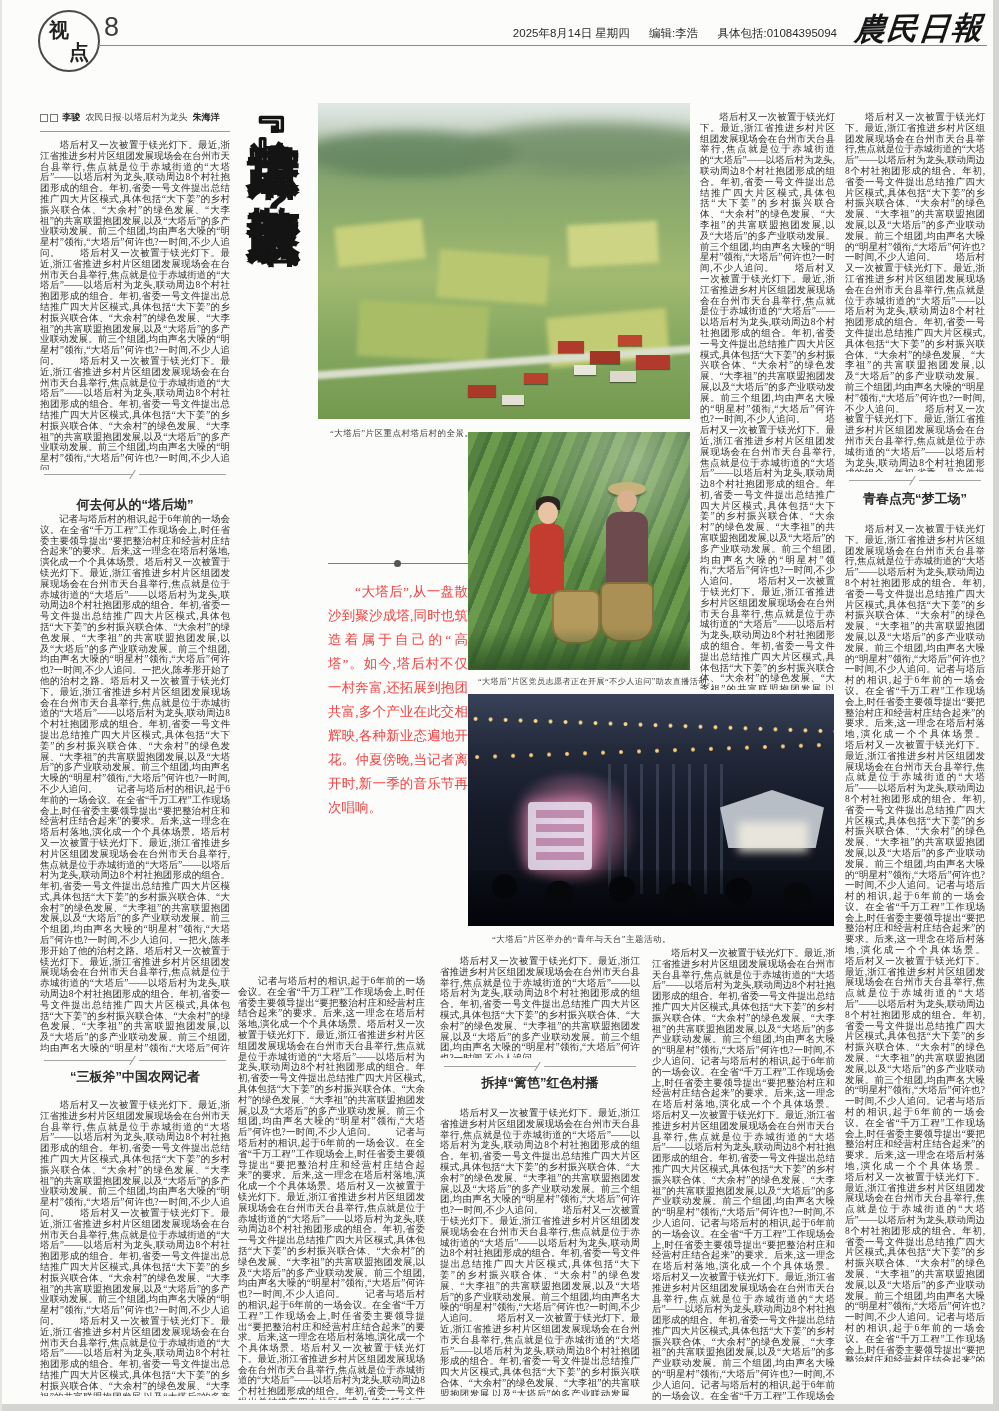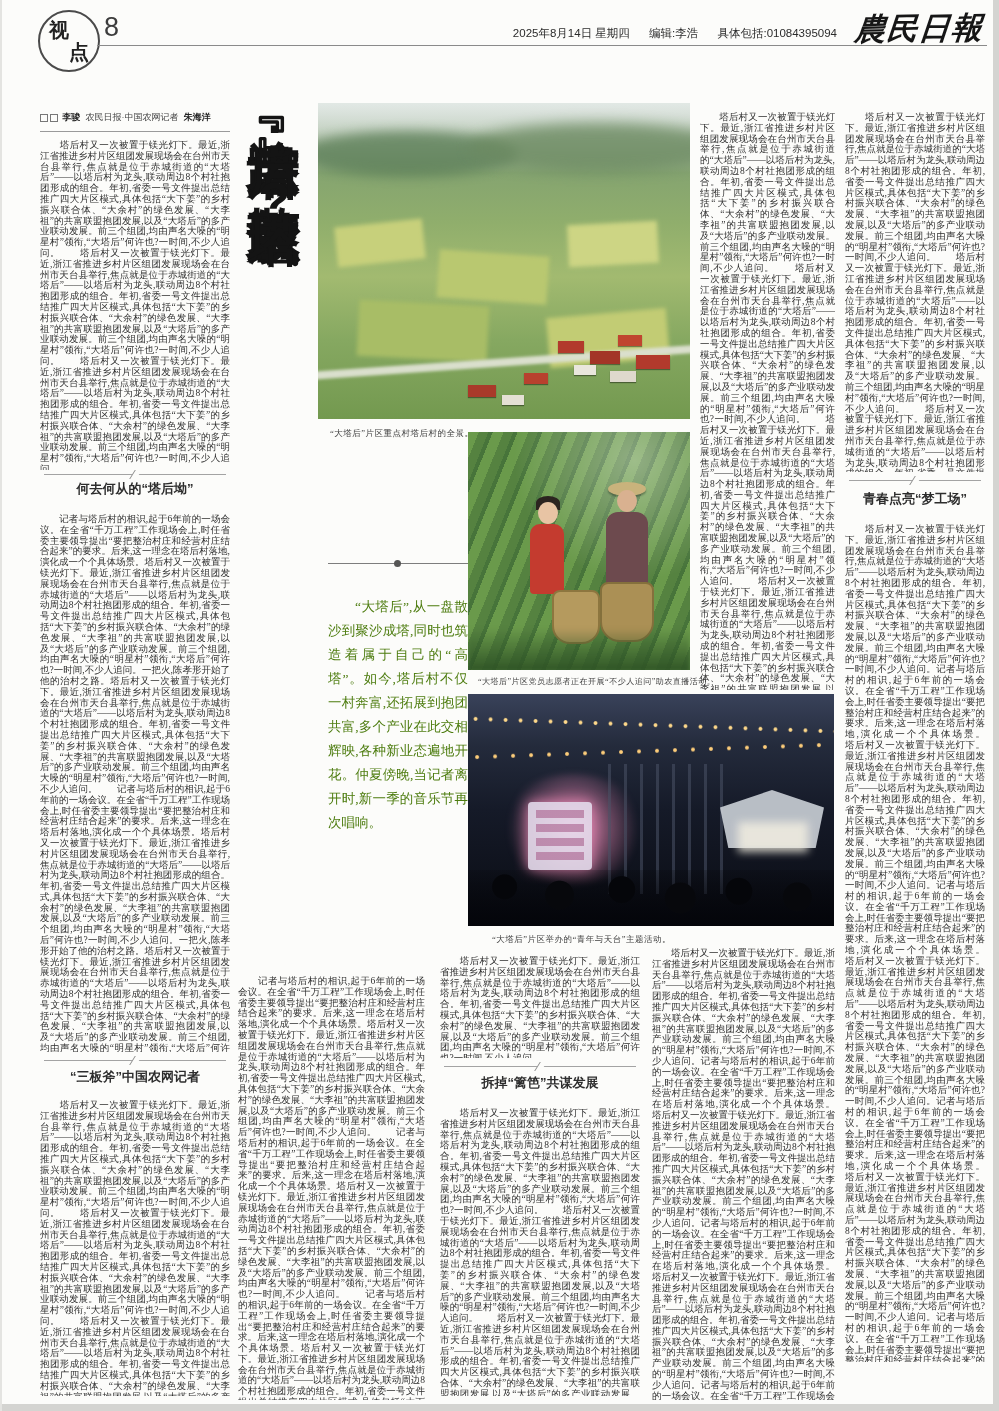--- a/index.html
+++ b/index.html
@@ -32,21 +32,21 @@
   .sec-head{position:absolute;left:0;right:0;text-align:center;font-size:13px;font-weight:bold;color:#2d2d2d;font-family:"Liberation Sans",sans-serif;white-space:nowrap;}
   .credit{position:absolute;left:0;right:0;text-align:center;font-size:9px;font-weight:bold;color:#222;white-space:nowrap;}
 
   
   .headline{position:absolute;left:228px;top:98px;width:92px;height:872px;writing-mode:vertical-rl;text-orientation:upright;font-size:53px;line-height:92px;font-weight:900;color:#141414;font-family:"Liberation Sans","DejaVu Sans",sans-serif;letter-spacing:1px;}
 
   
   .pullquote{position:absolute;left:328px;top:556px;width:140px;height:262px;}
   .pq-rule{position:absolute;left:0;right:0;top:7px;height:1px;background:#7d7d7d;}
   .pq-dot{position:absolute;left:50%;top:4px;width:7px;height:7px;margin-left:-4px;border-radius:50%;background:#555;}
-  .pq-text{position:absolute;left:0;right:0;top:24px;font-size:13.5px;line-height:24px;color:#4d7c0f;text-align:justify;text-indent:2em;font-family:"Liberation Serif",serif;margin-top:15px;}
+  .pq-text{position:absolute;left:0;right:0;top:24px;font-size:13.5px;line-height:24px;color:#ef4444;text-align:justify;text-indent:2em;font-family:"Liberation Serif",serif;}
 
   
   .photo{position:absolute;overflow:hidden;}
   .caption{position:absolute;font-size:8.5px;color:#3e3e3e;letter-spacing:.5px;white-space:nowrap;font-family:"Liberation Serif",serif;}
   .ly{position:absolute;}
 
   .photo1{background:linear-gradient(180deg,#bcc9bf 0%,#9db394 10%,#85a470 22%,#90ae6c 38%,#a2ba70 55%,#86a861 75%,#73994f 100%);}
   .p1-haze{left:0;top:0;width:100%;height:70px;background:linear-gradient(180deg,rgba(235,240,238,.8),rgba(235,240,238,0));}
   .p1-ridge1{left:-20px;top:28px;width:220px;height:46px;border-radius:50%;background:#5d7f59;filter:blur(6px);opacity:.8;}
   .p1-ridge2{left:150px;top:20px;width:260px;height:50px;border-radius:50%;background:#6c8a62;filter:blur(7px);opacity:.8;}
@@ -99,26 +99,26 @@
     <span>具体包括:01084395094</span>
   </div>
   <div class="masthead">農民日報</div>
 
   <div class="headline">追踪『大塔后』:散沙何以聚成塔?</div>
 
   <div class="bodycol" style="left:40px;top:112px;width:190px;height:1290px;">
     <div class="byline">
       <span class="sq"></span><span class="sq"></span>
       <span class="nm">李骏</span>
-      <span class="aff">农民日报·中国农网记者</span>
+      <span class="aff">农民日报·以塔后村为龙头</span>
       <span class="nm">朱海洋</span>
     </div>
     <div class="fill" style="top:28px;height:330px;">　　塔后村又一次被置于镁光灯下。最近,浙江省推进乡村片区组团发展现场会在台州市天台县举行,焦点就是位于赤城街道的“大塔后”——以塔后村为龙头,联动周边8个村社抱团形成的组合。年初,省委一号文件提出总结推广四大片区模式,具体包括“大下姜”的乡村振兴联合体、“大余村”的绿色发展、“大李祖”的共富联盟抱团发展,以及“大塔后”的多产业联动发展。前三个组团,均由声名大噪的“明星村”领衔,“大塔后”何许也?一时间,不少人追问。　　塔后村又一次被置于镁光灯下。最近,浙江省推进乡村片区组团发展现场会在台州市天台县举行,焦点就是位于赤城街道的“大塔后”——以塔后村为龙头,联动周边8个村社抱团形成的组合。年初,省委一号文件提出总结推广四大片区模式,具体包括“大下姜”的乡村振兴联合体、“大余村”的绿色发展、“大李祖”的共富联盟抱团发展,以及“大塔后”的多产业联动发展。前三个组团,均由声名大噪的“明星村”领衔,“大塔后”何许也?一时间,不少人追问。　　塔后村又一次被置于镁光灯下。最近,浙江省推进乡村片区组团发展现场会在台州市天台县举行,焦点就是位于赤城街道的“大塔后”——以塔后村为龙头,联动周边8个村社抱团形成的组合。年初,省委一号文件提出总结推广四大片区模式,具体包括“大下姜”的乡村振兴联合体、“大余村”的绿色发展、“大李祖”的共富联盟抱团发展,以及“大塔后”的多产业联动发展。前三个组团,均由声名大噪的“明星村”领衔,“大塔后”何许也?一时间,不少人追问。</div>
     <div class="divider" style="top:362px;"></div>
-    <div class="sec-head" style="top:372px;">何去何从的“塔后坳”</div>
+    <div class="sec-head" style="top:388px;">何去何从的“塔后坳”</div>
     <div class="fill" style="top:402px;height:538px;">　　记者与塔后村的相识,起于6年前的一场会议。在全省“千万工程”工作现场会上,时任省委主要领导提出“要把整治村庄和经营村庄结合起来”的要求。后来,这一理念在塔后村落地,演化成一个个具体场景。塔后村又一次被置于镁光灯下。最近,浙江省推进乡村片区组团发展现场会在台州市天台县举行,焦点就是位于赤城街道的“大塔后”——以塔后村为龙头,联动周边8个村社抱团形成的组合。年初,省委一号文件提出总结推广四大片区模式,具体包括“大下姜”的乡村振兴联合体、“大余村”的绿色发展、“大李祖”的共富联盟抱团发展,以及“大塔后”的多产业联动发展。前三个组团,均由声名大噪的“明星村”领衔,“大塔后”何许也?一时间,不少人追问。一把火,陈孝形开始了他的治村之路。塔后村又一次被置于镁光灯下。最近,浙江省推进乡村片区组团发展现场会在台州市天台县举行,焦点就是位于赤城街道的“大塔后”——以塔后村为龙头,联动周边8个村社抱团形成的组合。年初,省委一号文件提出总结推广四大片区模式,具体包括“大下姜”的乡村振兴联合体、“大余村”的绿色发展、“大李祖”的共富联盟抱团发展,以及“大塔后”的多产业联动发展。前三个组团,均由声名大噪的“明星村”领衔,“大塔后”何许也?一时间,不少人追问。　　记者与塔后村的相识,起于6年前的一场会议。在全省“千万工程”工作现场会上,时任省委主要领导提出“要把整治村庄和经营村庄结合起来”的要求。后来,这一理念在塔后村落地,演化成一个个具体场景。塔后村又一次被置于镁光灯下。最近,浙江省推进乡村片区组团发展现场会在台州市天台县举行,焦点就是位于赤城街道的“大塔后”——以塔后村为龙头,联动周边8个村社抱团形成的组合。年初,省委一号文件提出总结推广四大片区模式,具体包括“大下姜”的乡村振兴联合体、“大余村”的绿色发展、“大李祖”的共富联盟抱团发展,以及“大塔后”的多产业联动发展。前三个组团,均由声名大噪的“明星村”领衔,“大塔后”何许也?一时间,不少人追问。一把火,陈孝形开始了他的治村之路。塔后村又一次被置于镁光灯下。最近,浙江省推进乡村片区组团发展现场会在台州市天台县举行,焦点就是位于赤城街道的“大塔后”——以塔后村为龙头,联动周边8个村社抱团形成的组合。年初,省委一号文件提出总结推广四大片区模式,具体包括“大下姜”的乡村振兴联合体、“大余村”的绿色发展、“大李祖”的共富联盟抱团发展,以及“大塔后”的多产业联动发展。前三个组团,均由声名大噪的“明星村”领衔,“大塔后”何许也?一时间,不少人追问。</div>
     <div class="divider" style="top:948px;"></div>
     <div class="sec-head" style="top:960px;">“三板斧”中国农网记者</div>
     <div class="fill" style="top:988px;height:296px;">　　塔后村又一次被置于镁光灯下。最近,浙江省推进乡村片区组团发展现场会在台州市天台县举行,焦点就是位于赤城街道的“大塔后”——以塔后村为龙头,联动周边8个村社抱团形成的组合。年初,省委一号文件提出总结推广四大片区模式,具体包括“大下姜”的乡村振兴联合体、“大余村”的绿色发展、“大李祖”的共富联盟抱团发展,以及“大塔后”的多产业联动发展。前三个组团,均由声名大噪的“明星村”领衔,“大塔后”何许也?一时间,不少人追问。　　塔后村又一次被置于镁光灯下。最近,浙江省推进乡村片区组团发展现场会在台州市天台县举行,焦点就是位于赤城街道的“大塔后”——以塔后村为龙头,联动周边8个村社抱团形成的组合。年初,省委一号文件提出总结推广四大片区模式,具体包括“大下姜”的乡村振兴联合体、“大余村”的绿色发展、“大李祖”的共富联盟抱团发展,以及“大塔后”的多产业联动发展。前三个组团,均由声名大噪的“明星村”领衔,“大塔后”何许也?一时间,不少人追问。　　塔后村又一次被置于镁光灯下。最近,浙江省推进乡村片区组团发展现场会在台州市天台县举行,焦点就是位于赤城街道的“大塔后”——以塔后村为龙头,联动周边8个村社抱团形成的组合。年初,省委一号文件提出总结推广四大片区模式,具体包括“大下姜”的乡村振兴联合体、“大余村”的绿色发展、“大李祖”的共富联盟抱团发展,以及“大塔后”的多产业联动发展。前三个组团,均由声名大噪的“明星村”领衔,“大塔后”何许也?一时间,不少人追问。</div>
   </div>
 
   <div class="photo photo1" style="left:318px;top:103px;width:372px;height:316px;">
     <div class="ly p1-haze"></div>
     <div class="ly p1-ridge1"></div>
     <div class="ly p1-ridge2"></div>
@@ -172,21 +172,21 @@
   </div>
   <div class="caption" style="left:492px;top:934px;">“大塔后”片区举办的“青年与天台”主题活动。</div>
 
   <div class="bodycol" style="left:238px;top:976px;width:187px;height:424px;">
     <div class="fill" style="top:0;height:424px;">　　记者与塔后村的相识,起于6年前的一场会议。在全省“千万工程”工作现场会上,时任省委主要领导提出“要把整治村庄和经营村庄结合起来”的要求。后来,这一理念在塔后村落地,演化成一个个具体场景。塔后村又一次被置于镁光灯下。最近,浙江省推进乡村片区组团发展现场会在台州市天台县举行,焦点就是位于赤城街道的“大塔后”——以塔后村为龙头,联动周边8个村社抱团形成的组合。年初,省委一号文件提出总结推广四大片区模式,具体包括“大下姜”的乡村振兴联合体、“大余村”的绿色发展、“大李祖”的共富联盟抱团发展,以及“大塔后”的多产业联动发展。前三个组团,均由声名大噪的“明星村”领衔,“大塔后”何许也?一时间,不少人追问。　　记者与塔后村的相识,起于6年前的一场会议。在全省“千万工程”工作现场会上,时任省委主要领导提出“要把整治村庄和经营村庄结合起来”的要求。后来,这一理念在塔后村落地,演化成一个个具体场景。塔后村又一次被置于镁光灯下。最近,浙江省推进乡村片区组团发展现场会在台州市天台县举行,焦点就是位于赤城街道的“大塔后”——以塔后村为龙头,联动周边8个村社抱团形成的组合。年初,省委一号文件提出总结推广四大片区模式,具体包括“大下姜”的乡村振兴联合体、“大余村”的绿色发展、“大李祖”的共富联盟抱团发展,以及“大塔后”的多产业联动发展。前三个组团,均由声名大噪的“明星村”领衔,“大塔后”何许也?一时间,不少人追问。　　记者与塔后村的相识,起于6年前的一场会议。在全省“千万工程”工作现场会上,时任省委主要领导提出“要把整治村庄和经营村庄结合起来”的要求。后来,这一理念在塔后村落地,演化成一个个具体场景。塔后村又一次被置于镁光灯下。最近,浙江省推进乡村片区组团发展现场会在台州市天台县举行,焦点就是位于赤城街道的“大塔后”——以塔后村为龙头,联动周边8个村社抱团形成的组合。年初,省委一号文件提出总结推广四大片区模式,具体包括“大下姜”的乡村振兴联合体、“大余村”的绿色发展、“大李祖”的共富联盟抱团发展,以及“大塔后”的多产业联动发展。前三个组团,均由声名大噪的“明星村”领衔,“大塔后”何许也?一时间,不少人追问。</div>
   </div>
 
   <div class="bodycol" style="left:440px;top:956px;width:200px;height:446px;">
     <div class="fill" style="top:0;height:102px;">　　塔后村又一次被置于镁光灯下。最近,浙江省推进乡村片区组团发展现场会在台州市天台县举行,焦点就是位于赤城街道的“大塔后”——以塔后村为龙头,联动周边8个村社抱团形成的组合。年初,省委一号文件提出总结推广四大片区模式,具体包括“大下姜”的乡村振兴联合体、“大余村”的绿色发展、“大李祖”的共富联盟抱团发展,以及“大塔后”的多产业联动发展。前三个组团,均由声名大噪的“明星村”领衔,“大塔后”何许也?一时间,不少人追问。</div>
     <div class="divider" style="top:110px;"></div>
-    <div class="sec-head" style="top:122px;">拆掉“篱笆”共谋发展</div>
+    <div class="sec-head" style="top:122px;">拆掉“篱笆”红色村播</div>
     <div class="fill" style="top:152px;height:288px;">　　塔后村又一次被置于镁光灯下。最近,浙江省推进乡村片区组团发展现场会在台州市天台县举行,焦点就是位于赤城街道的“大塔后”——以塔后村为龙头,联动周边8个村社抱团形成的组合。年初,省委一号文件提出总结推广四大片区模式,具体包括“大下姜”的乡村振兴联合体、“大余村”的绿色发展、“大李祖”的共富联盟抱团发展,以及“大塔后”的多产业联动发展。前三个组团,均由声名大噪的“明星村”领衔,“大塔后”何许也?一时间,不少人追问。　　塔后村又一次被置于镁光灯下。最近,浙江省推进乡村片区组团发展现场会在台州市天台县举行,焦点就是位于赤城街道的“大塔后”——以塔后村为龙头,联动周边8个村社抱团形成的组合。年初,省委一号文件提出总结推广四大片区模式,具体包括“大下姜”的乡村振兴联合体、“大余村”的绿色发展、“大李祖”的共富联盟抱团发展,以及“大塔后”的多产业联动发展。前三个组团,均由声名大噪的“明星村”领衔,“大塔后”何许也?一时间,不少人追问。　　塔后村又一次被置于镁光灯下。最近,浙江省推进乡村片区组团发展现场会在台州市天台县举行,焦点就是位于赤城街道的“大塔后”——以塔后村为龙头,联动周边8个村社抱团形成的组合。年初,省委一号文件提出总结推广四大片区模式,具体包括“大下姜”的乡村振兴联合体、“大余村”的绿色发展、“大李祖”的共富联盟抱团发展,以及“大塔后”的多产业联动发展。前三个组团,均由声名大噪的“明星村”领衔,“大塔后”何许也?一时间,不少人追问。</div>
   </div>
 
   <div class="bodycol" style="left:700px;top:112px;width:135px;height:578px;">
     <div class="fill" style="top:0;height:578px;">　　塔后村又一次被置于镁光灯下。最近,浙江省推进乡村片区组团发展现场会在台州市天台县举行,焦点就是位于赤城街道的“大塔后”——以塔后村为龙头,联动周边8个村社抱团形成的组合。年初,省委一号文件提出总结推广四大片区模式,具体包括“大下姜”的乡村振兴联合体、“大余村”的绿色发展、“大李祖”的共富联盟抱团发展,以及“大塔后”的多产业联动发展。前三个组团,均由声名大噪的“明星村”领衔,“大塔后”何许也?一时间,不少人追问。　　塔后村又一次被置于镁光灯下。最近,浙江省推进乡村片区组团发展现场会在台州市天台县举行,焦点就是位于赤城街道的“大塔后”——以塔后村为龙头,联动周边8个村社抱团形成的组合。年初,省委一号文件提出总结推广四大片区模式,具体包括“大下姜”的乡村振兴联合体、“大余村”的绿色发展、“大李祖”的共富联盟抱团发展,以及“大塔后”的多产业联动发展。前三个组团,均由声名大噪的“明星村”领衔,“大塔后”何许也?一时间,不少人追问。　　塔后村又一次被置于镁光灯下。最近,浙江省推进乡村片区组团发展现场会在台州市天台县举行,焦点就是位于赤城街道的“大塔后”——以塔后村为龙头,联动周边8个村社抱团形成的组合。年初,省委一号文件提出总结推广四大片区模式,具体包括“大下姜”的乡村振兴联合体、“大余村”的绿色发展、“大李祖”的共富联盟抱团发展,以及“大塔后”的多产业联动发展。前三个组团,均由声名大噪的“明星村”领衔,“大塔后”何许也?一时间,不少人追问。　　塔后村又一次被置于镁光灯下。最近,浙江省推进乡村片区组团发展现场会在台州市天台县举行,焦点就是位于赤城街道的“大塔后”——以塔后村为龙头,联动周边8个村社抱团形成的组合。年初,省委一号文件提出总结推广四大片区模式,具体包括“大下姜”的乡村振兴联合体、“大余村”的绿色发展、“大李祖”的共富联盟抱团发展,以及“大塔后”的多产业联动发展。前三个组团,均由声名大噪的“明星村”领衔,“大塔后”何许也?一时间,不少人追问。</div>
   </div>
   <div class="bodycol" style="left:652px;top:948px;width:183px;height:452px;">
     <div class="fill" style="top:0;height:452px;">　　塔后村又一次被置于镁光灯下。最近,浙江省推进乡村片区组团发展现场会在台州市天台县举行,焦点就是位于赤城街道的“大塔后”——以塔后村为龙头,联动周边8个村社抱团形成的组合。年初,省委一号文件提出总结推广四大片区模式,具体包括“大下姜”的乡村振兴联合体、“大余村”的绿色发展、“大李祖”的共富联盟抱团发展,以及“大塔后”的多产业联动发展。前三个组团,均由声名大噪的“明星村”领衔,“大塔后”何许也?一时间,不少人追问。记者与塔后村的相识,起于6年前的一场会议。在全省“千万工程”工作现场会上,时任省委主要领导提出“要把整治村庄和经营村庄结合起来”的要求。后来,这一理念在塔后村落地,演化成一个个具体场景。　　塔后村又一次被置于镁光灯下。最近,浙江省推进乡村片区组团发展现场会在台州市天台县举行,焦点就是位于赤城街道的“大塔后”——以塔后村为龙头,联动周边8个村社抱团形成的组合。年初,省委一号文件提出总结推广四大片区模式,具体包括“大下姜”的乡村振兴联合体、“大余村”的绿色发展、“大李祖”的共富联盟抱团发展,以及“大塔后”的多产业联动发展。前三个组团,均由声名大噪的“明星村”领衔,“大塔后”何许也?一时间,不少人追问。记者与塔后村的相识,起于6年前的一场会议。在全省“千万工程”工作现场会上,时任省委主要领导提出“要把整治村庄和经营村庄结合起来”的要求。后来,这一理念在塔后村落地,演化成一个个具体场景。　　塔后村又一次被置于镁光灯下。最近,浙江省推进乡村片区组团发展现场会在台州市天台县举行,焦点就是位于赤城街道的“大塔后”——以塔后村为龙头,联动周边8个村社抱团形成的组合。年初,省委一号文件提出总结推广四大片区模式,具体包括“大下姜”的乡村振兴联合体、“大余村”的绿色发展、“大李祖”的共富联盟抱团发展,以及“大塔后”的多产业联动发展。前三个组团,均由声名大噪的“明星村”领衔,“大塔后”何许也?一时间,不少人追问。记者与塔后村的相识,起于6年前的一场会议。在全省“千万工程”工作现场会上,时任省委主要领导提出“要把整治村庄和经营村庄结合起来”的要求。后来,这一理念在塔后村落地,演化成一个个具体场景。</div>
   </div>
 

